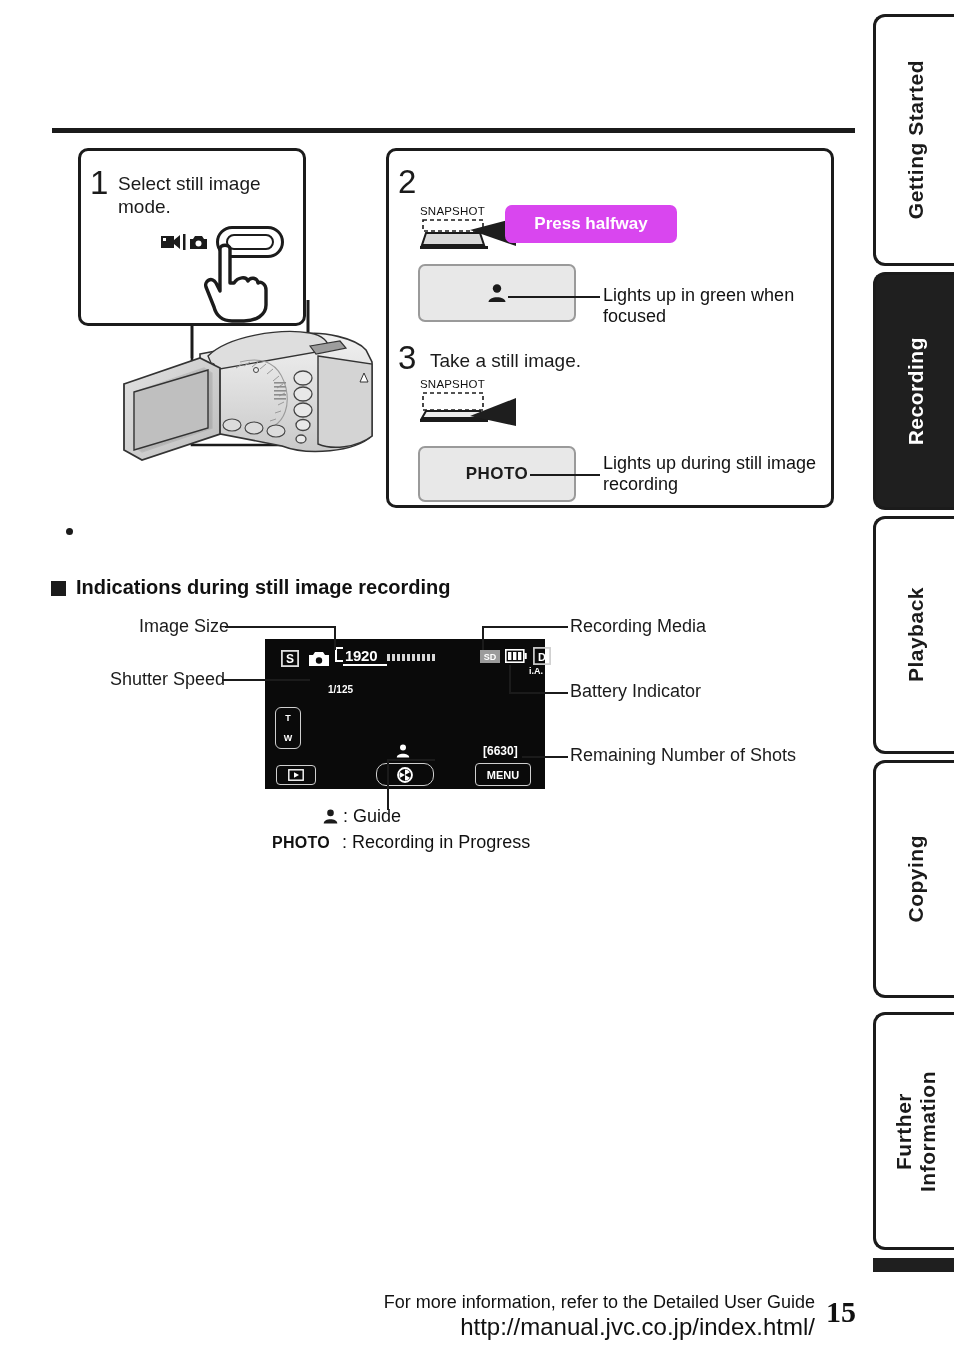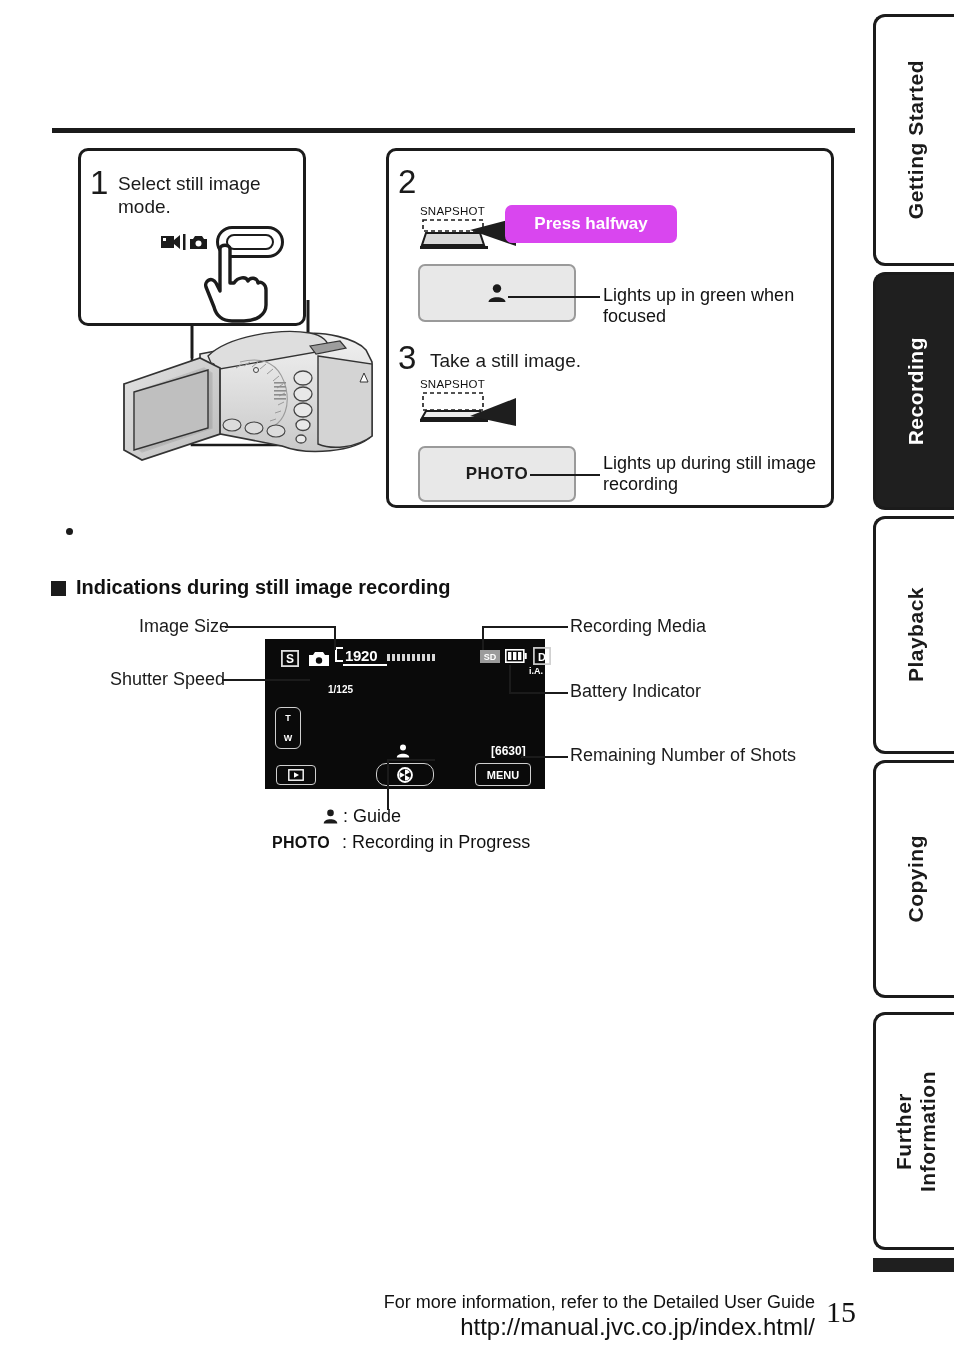--- a/index.html
+++ b/index.html
@@ -115,21 +115,21 @@
   #battery-icon{position:absolute; left:240px; top:10px; width:22px; height:14px;}
   #d-icon{position:absolute; left:268px; top:8px; width:18px; height:18px;}
   #ia-text{position:absolute; left:264px; top:27px; color:#fff; font-size:9px; font-weight:bold;}
   #shutter{position:absolute; left:39px; top:45px; color:#fff; font-size:10px; font-weight:bold;margin-left:24px;}
   #tw-box{
     position:absolute; left:10px; top:68px; width:26px; height:42px;
     border:1.5px solid #cfcfcf; border-radius:6px; color:#fff; font-size:9px; font-weight:bold;
     display:flex; flex-direction:column; align-items:center; justify-content:space-around; box-sizing:border-box;
   }
   #focus-person{position:absolute; left:130px; top:104px; width:16px; height:16px;}
-  #shots{position:absolute; left:226px; top:105px; color:#fff; font-size:12px; font-weight:bold;}
+  #shots{position:absolute; left:218px; top:105px; color:#fff; font-size:12px; font-weight:bold;}
   #btn-play{
     position:absolute; left:11px; top:126px; width:38px; height:18px;
     border:1.5px solid #cfcfcf; border-radius:4px; display:flex; align-items:center; justify-content:center;
   }
   #btn-shutter{
     position:absolute; left:111px; top:124px; width:56px; height:21px;
     border:1.5px solid #cfcfcf; border-radius:10px; display:flex; align-items:center; justify-content:center;
   }
   #btn-menu{
     position:absolute; left:210px; top:124px; width:54px; height:21px;
@@ -166,21 +166,21 @@
   #tab0{top:14px;  height:252px;}
   #tab1{top:272px; height:238px;}
   #tab2{top:516px; height:238px;}
   #tab3{top:760px; height:238px;}
   #tab4{top:1012px; height:238px;}
   #tab-footer-bar{position:absolute; left:873px; top:1258px; width:82px; height:14px; background:#1f1f1f;}
 
   
   #footer-line1{position:absolute; left:345px; top:1292px; width:470px; text-align:right; font-size:18px;}
   #footer-line2{position:absolute; left:345px; top:1313px; width:470px; text-align:right; font-size:24px;}
-  #page-num{position:absolute; left:826px; top:1295px; font-size:30px; font-weight:normal; font-family:"Liberation Serif", serif;}
+  #page-num{position:absolute; left:826px; top:1295px; font-size:30px; font-weight:bold; font-family:"Liberation Serif", serif;}
 </style>
 </head>
 <body>
 
 <div class="page">
 
   <div class="title-rule"></div>
 
   <svg id="connector-svg" viewBox="0 0 340 180">
     <path d="M114,26 L114,58" stroke="#1b1b1b" stroke-width="3" fill="none"></path>

